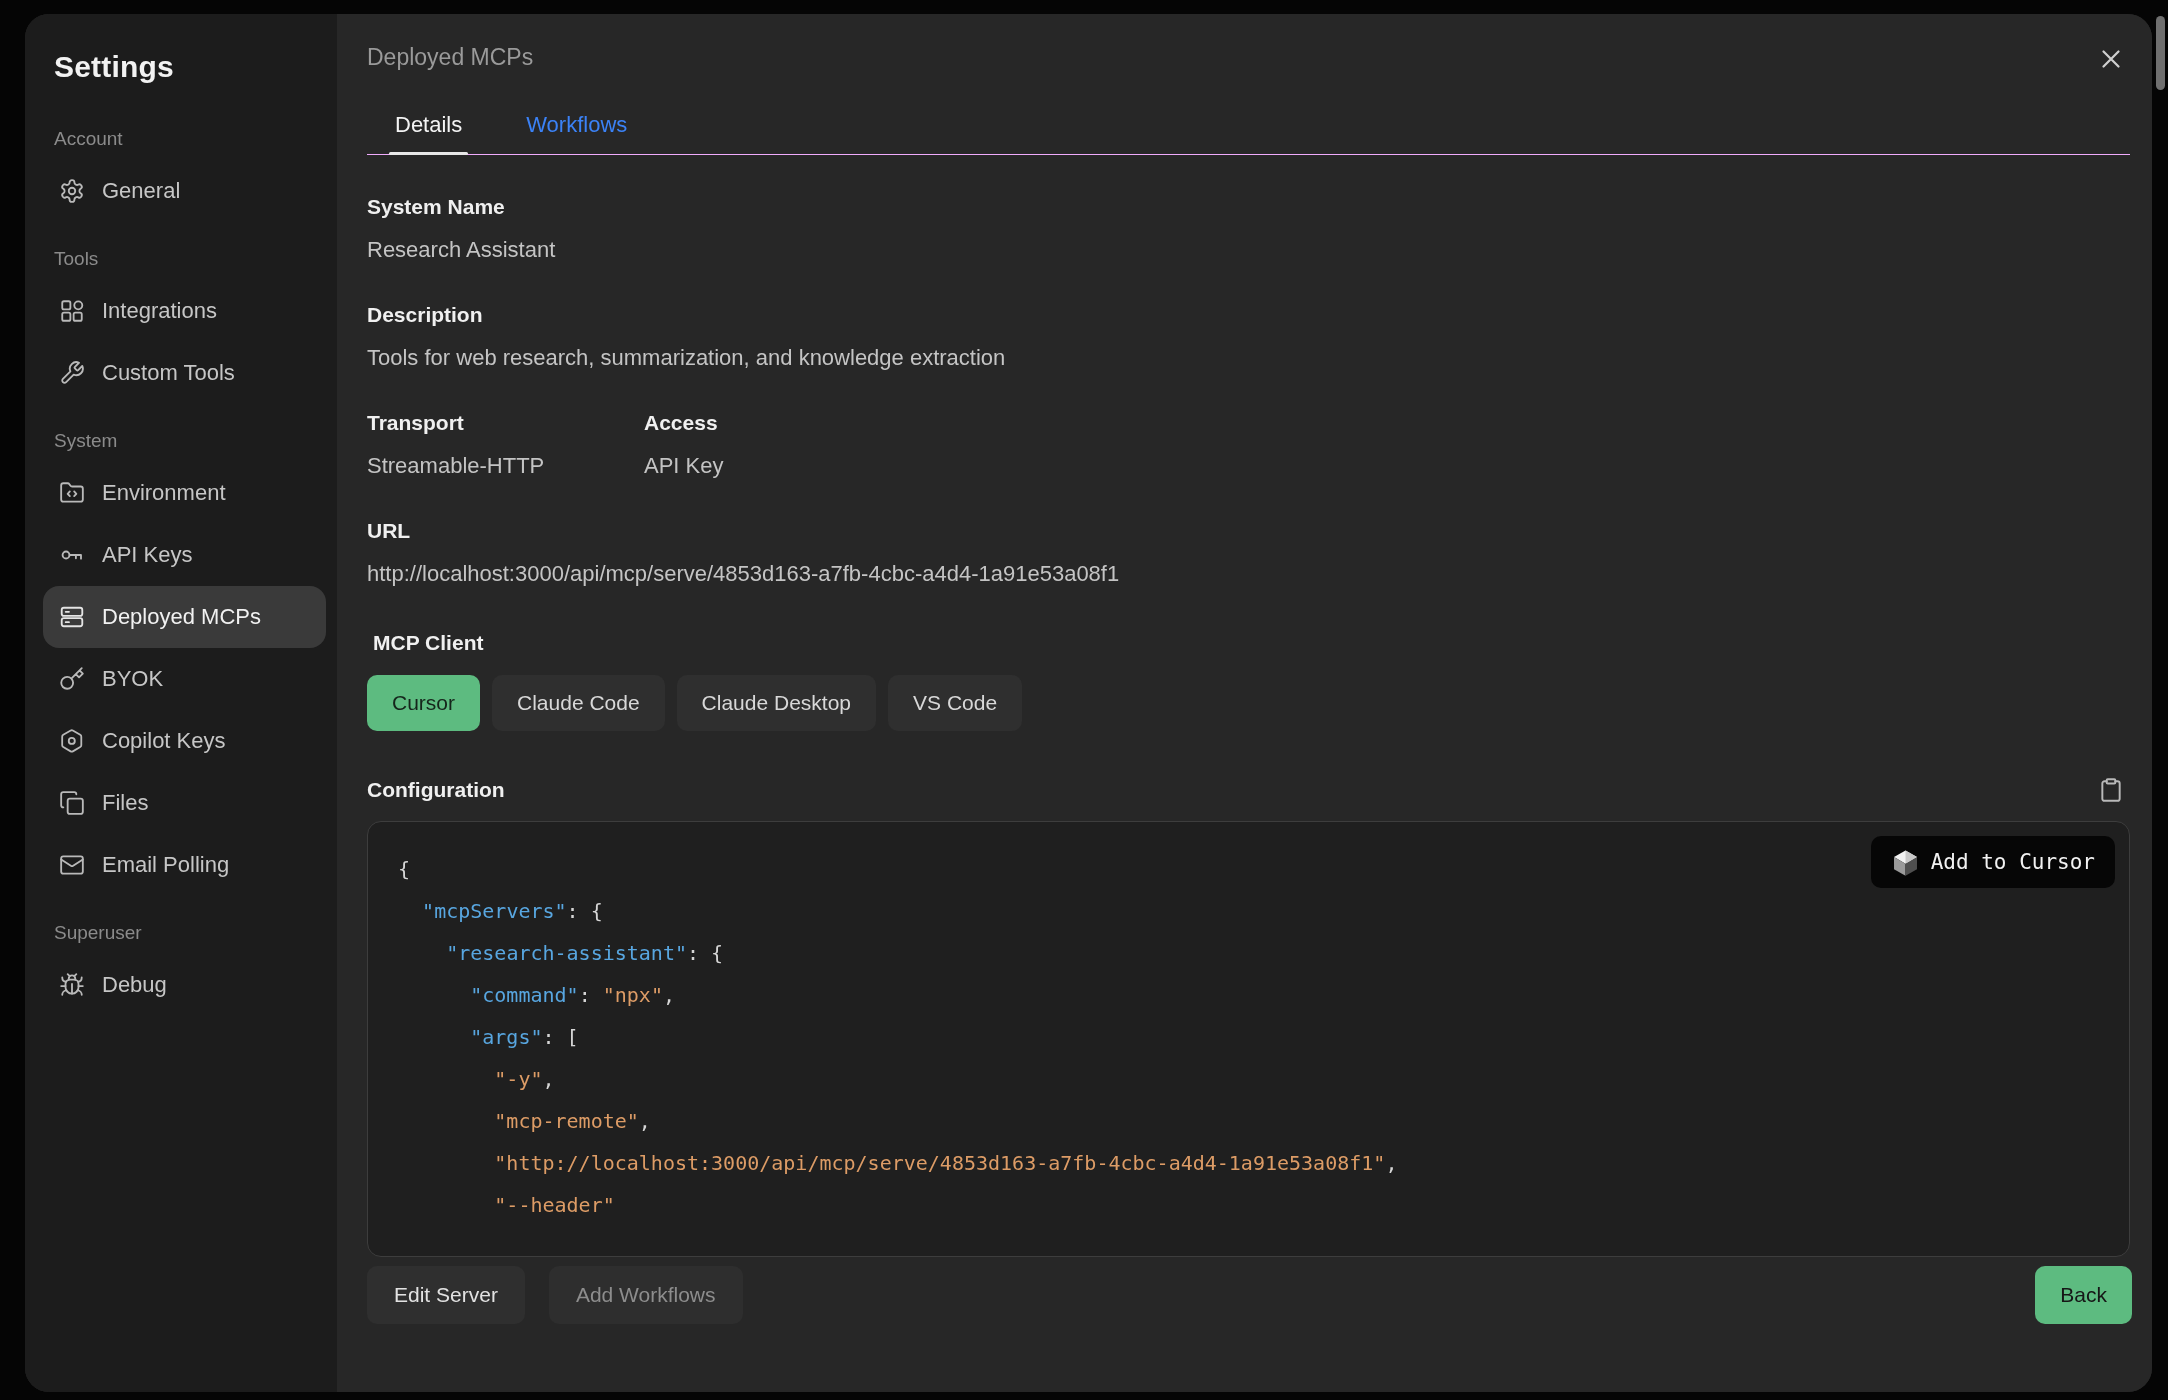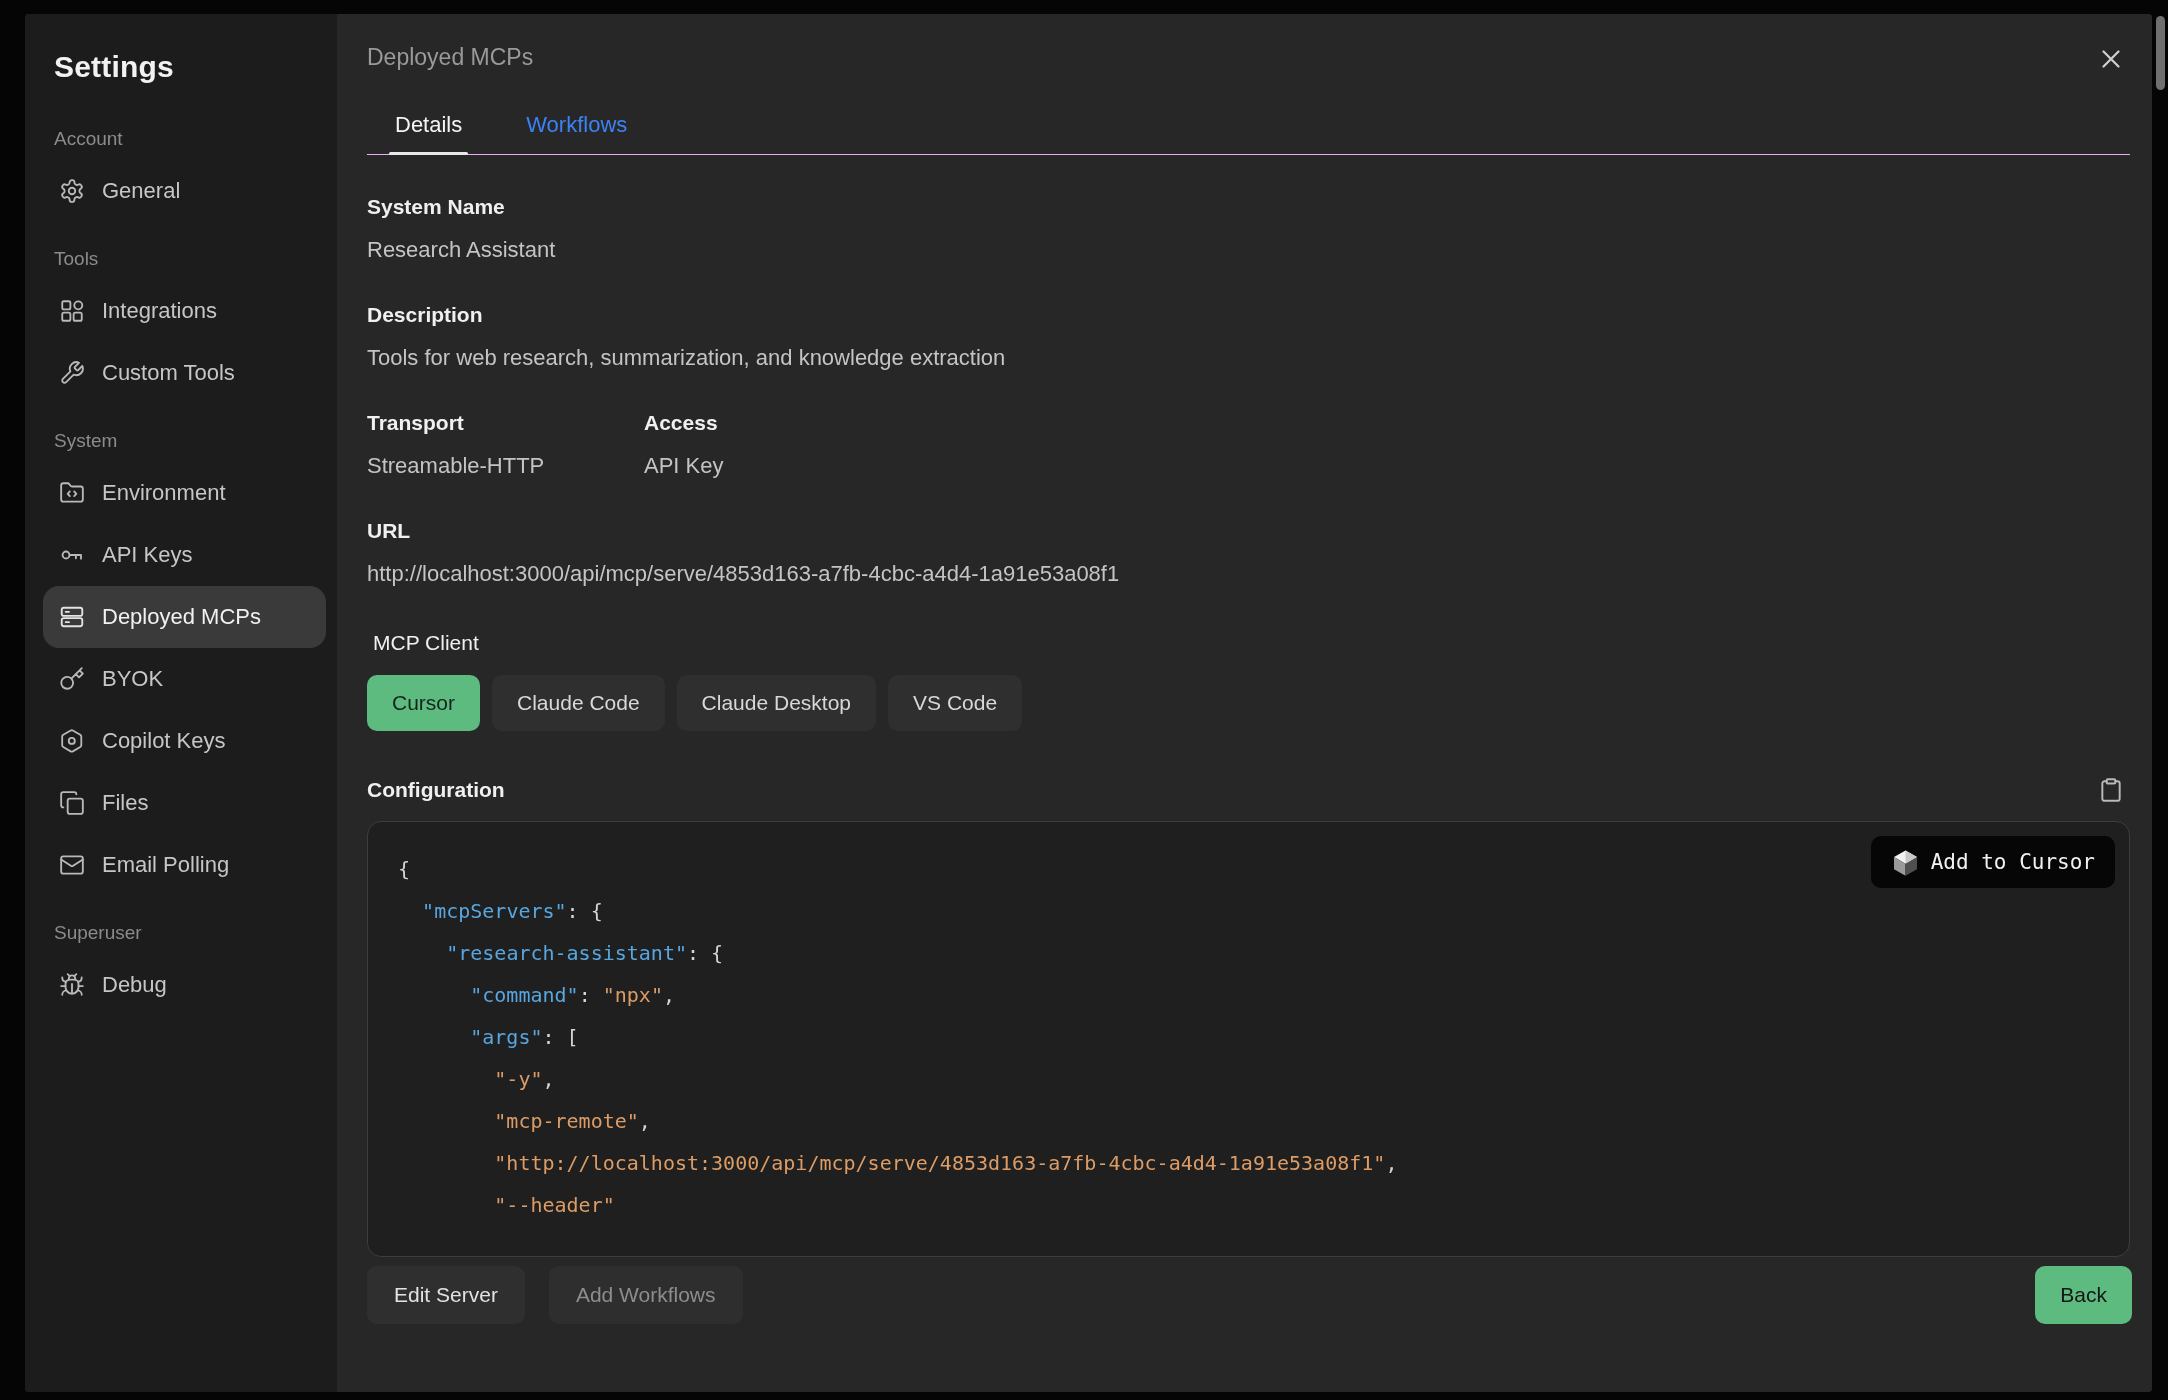--- a/index.html
+++ b/index.html
@@ -4,21 +4,21 @@
 <style>
   * { margin:0; padding:0; box-sizing:border-box; }
   html,body { width:2168px; height:1400px; background:#050505; overflow:hidden;
               font-family:"Liberation Sans", sans-serif; }
 
   
   .backdrop-scroll { position:absolute; right:3px; top:16px; width:9px; height:74px;
                      background:#6f6f6f; border-radius:5px; }
 
   .modal { position:absolute; left:25px; top:14px; right:16px; bottom:8px;
-           border-radius:4px; display:flex; overflow:hidden; background:#272727; }
+           border-radius:24px; display:flex; overflow:hidden; background:#272727; }
 
   
   .sidebar { width:312px; background:#1c1c1c; padding:30px 11px 24px 18px; flex:none;
              display:flex; flex-direction:column; }
   .sb-title { font-size:30px; font-weight:700; color:#f2f2f2; letter-spacing:.2px;
               margin:6px 0 18px 11px; }
   .side-section { margin-top:26px; }
   .side-label { display:block; font-size:19px; color:#8b8b8b; margin:0 0 10px 11px; }
   .side-item { display:flex; align-items:center; gap:17px; height:62px; padding:0 16px;
                border-radius:16px; color:#c6c6c6; font-size:22px; cursor:pointer; }
@@ -42,21 +42,21 @@
          padding:0 6px 16px 6px; cursor:pointer; position:relative; }
   .tab.active { color:#f4f4f4; }
   .tab.active::after { content:""; position:absolute; left:0; right:0; bottom:-1px;
                        height:3px; background:#e8e8e8; border-radius:2px; }
 
   .fld-label { margin-top:40px; font-size:21px; font-weight:700; color:#f0f0f0; }
   .fld-value { margin-top:18px; font-size:22px; color:#c4c4c4; }
   .cols { display:flex; }
   .col-transport { width:277px; flex:none; }
 
-  .mcp-client-label { margin-top:44px; margin-left:6px; font-size:21px; font-weight:400; color:#f0f0f0; }
+  .mcp-client-label { margin-top:44px; margin-left:6px; font-size:21px; font-weight:700; color:#f0f0f0; }
   .clients { display:flex; gap:12px; margin-top:20px; }
   .client { height:56px; padding:0 25px; border:none; border-radius:10px; background:#2f2f2f;
             color:#d8d8d8; font-family:inherit; font-size:21px; cursor:pointer; }
   .client.active { background:#5dbb80; color:#15251b; font-weight:500; }
 
   .config-row { margin-top:46px; display:flex; justify-content:space-between; align-items:center; }
   .copy-btn { width:26px; height:26px; color:#b9b9b9; cursor:pointer; margin-right:6px; }
   .copy-btn svg { width:100%; height:100%; }
 
   .codeblock { position:relative; margin-top:18px; background:#1f1f1f; border:1px solid #3d3d3d;

